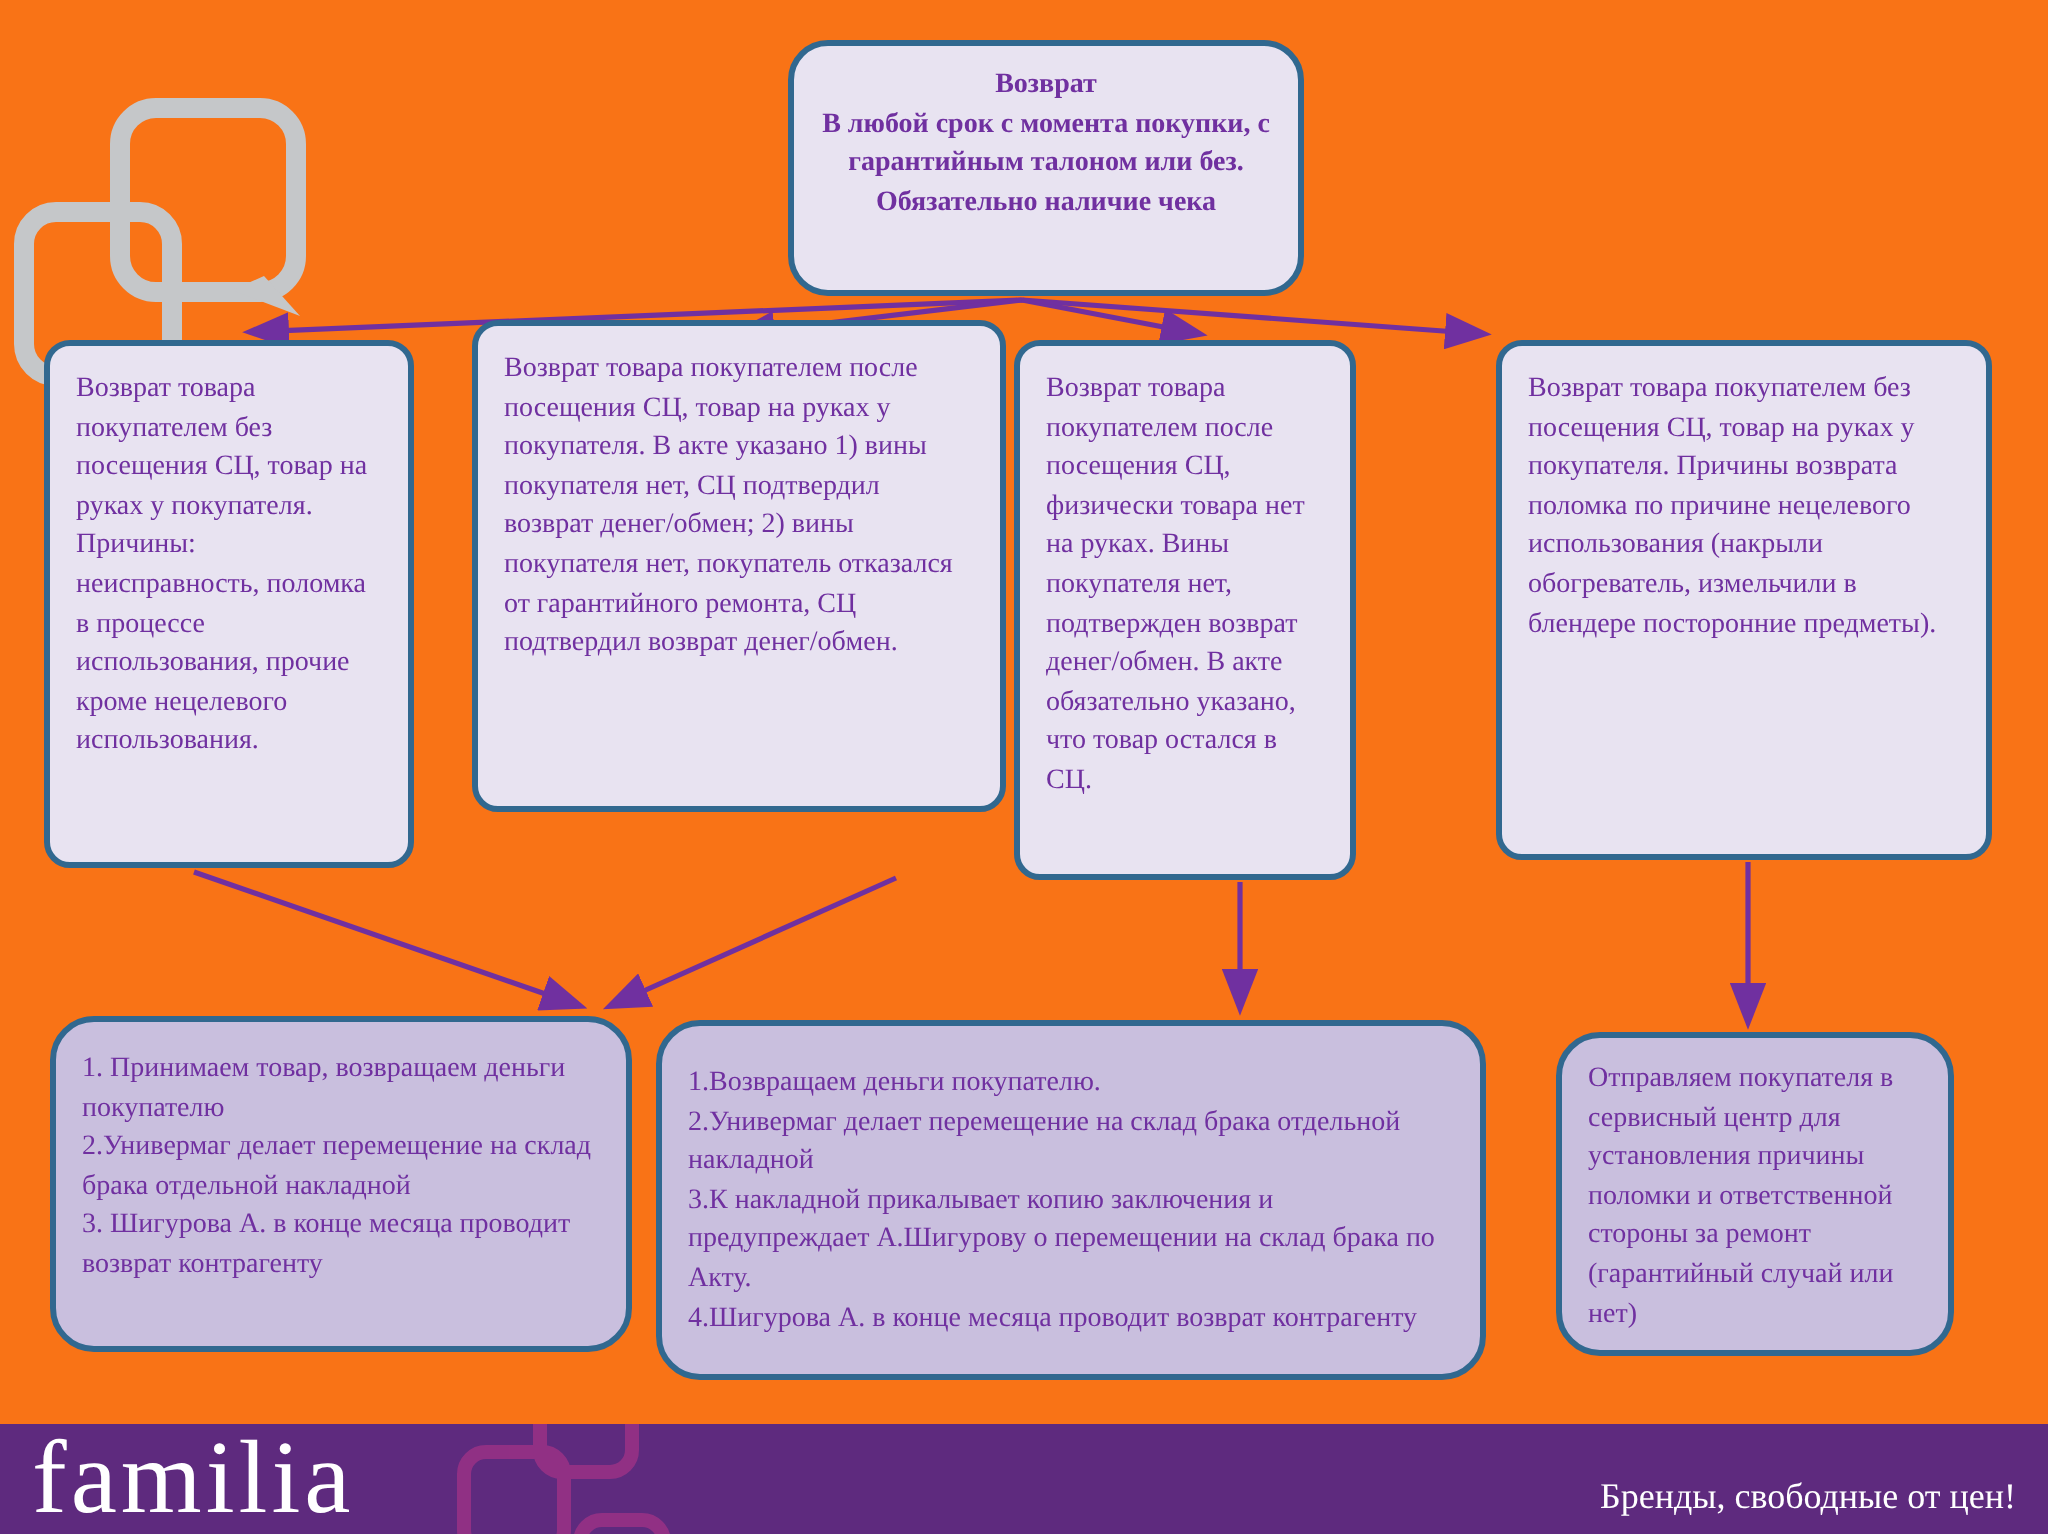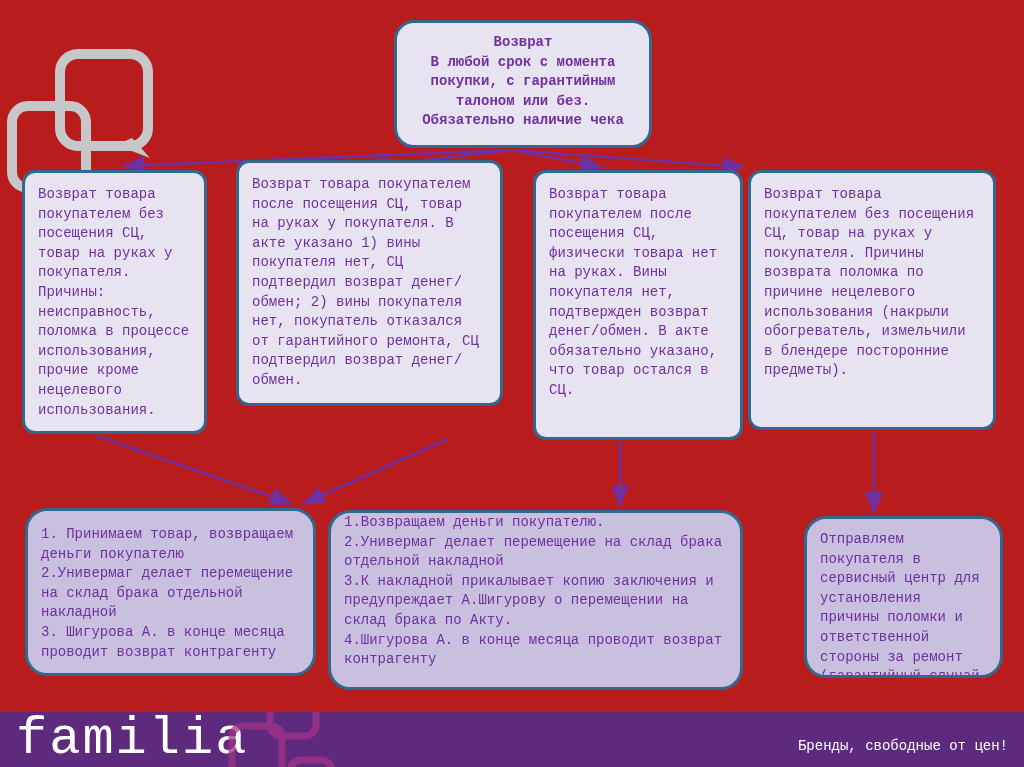--- a/index.html
+++ b/index.html
@@ -1,22 +1,22 @@
 <!DOCTYPE html>
 <html><head>
 <meta charset="utf-8">
 <style>
   * { margin: 0; padding: 0; box-sizing: border-box; }
   html, body { background: #888; }
   .slide {
     position: relative;
     width: 1024px; height: 767px;
-    background: #b91c1c;
+    background: #f97316;
     overflow: hidden;
-    font-family: Liberation Mono, monospace;
+    font-family: Liberation Serif, serif;
   }
   .logo-gray { position: absolute; left: 4px; top: 48px; }
   .arrows { position: absolute; left: 0; top: 0; pointer-events: none; }
   .box {
     position: absolute;
     border: 3px solid #31688F;
     border-radius: 22px;
     color: #7030A0;
     font-size: 14px;
     line-height: 1.4;
@@ -28,38 +28,38 @@
   .dark  { background: #C9BFDE; margin-left: 10px; }
   .root  {
     left: 394px; top: 20px; width: 258px; height: 128px;
     background: #E8E3F1;
     font-weight: bold; text-align: center;
     border-radius: 20px;
     padding-top: 10px;
   }
   .b1 { left: 22px;  top: 170px; width: 185px; height: 264px; }
   .b2 { left: 236px; top: 160px; width: 267px; height: 246px; }
-  .b3 { left: 533px; top: 170px; width: 210px; height: 270px; }
+  .b3 { left: 507px; top: 170px; width: 171px; height: 270px; }
   .b4 { left: 748px; top: 170px; width: 248px; height: 260px; }
   .c1 { left: 15px;  top: 508px; width: 291px; height: 168px; padding-top: 14px; }
-  .c2 { left: 318px; top: 510px; width: 415px; height: 180px; padding-top: 0; }
-  .c3 { left: 794px; top: 516px; width: 199px; height: 162px; padding-top: 11px; }
+  .c2 { left: 318px; top: 510px; width: 415px; height: 180px; padding-top: 19px; }
+  .c3 { left: 768px; top: 516px; width: 199px; height: 162px; padding-top: 11px; }
   footer {
     position: absolute; left: 0; top: 712px; width: 1024px; height: 75px;
     background: #5E2A7E; overflow: hidden;
   }
   .wordmark {
     position: absolute; left: 16px; top: -2px;
     color: #ffffff; font-size: 52px; letter-spacing: 2px;
     font-weight: 400;
   }
   .chain-pink { position: absolute; left: 222px; top: 0; }
   .slogan {
     position: absolute; right: 16px; top: 26px;
-    color: #ffffff; font-size: 14px;
+    color: #ffffff; font-size: 18px;
   }
 </style>
 </head>
 <body>
 
 <div class="slide">
 
   <svg class="logo-gray" width="155" height="148" viewBox="0 0 155 148">
     <rect x="56" y="6" width="88" height="92" rx="18" fill="none" stroke="#C5C7C9" stroke-width="10"></rect>
     <polygon points="128,90 146,110 112,97" fill="#C5C7C9"></polygon>

